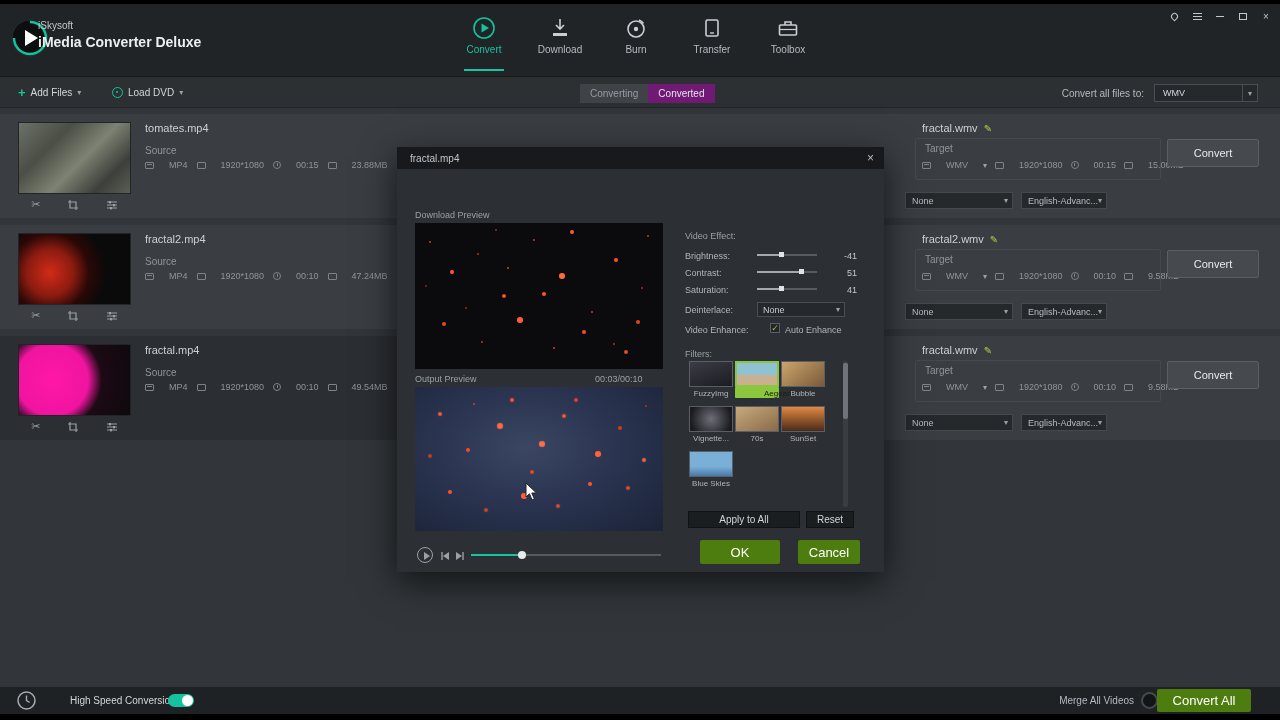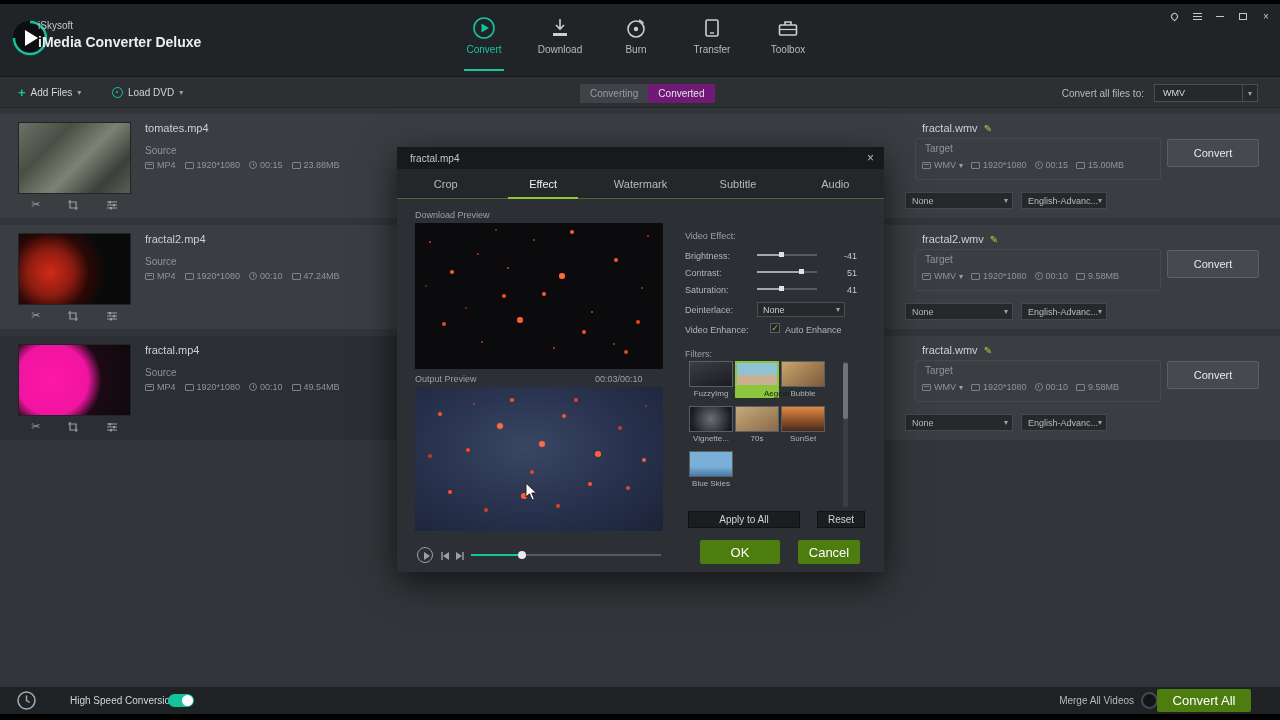--- a/index.html
+++ b/index.html
@@ -47,21 +47,21 @@
   .src-cell { position:absolute; left:0; top:0; width:397px; height:104px; }
   .src-cell.selected { background:#2b2e32; }
   .thumb { position:absolute; left:18px; top:8px; width:113px; height:72px; border:1px solid #222528; }
   .t-tomates { background:linear-gradient(135deg,#6d7268 0%,#4a4e45 30%,#7d8274 55%,#3c403a 80%,#5a5e54 100%); }
   .t-fractal2 { background:radial-gradient(circle at 28% 55%, #d22a18 0%, #8c1c10 26%, #2a0806 44%, #0b0a0a 62%); }
   .t-fractal { background:radial-gradient(circle at 30% 50%, #ff17a8 0%, #f014a0 42%, #1c0a14 58%, #0e090c 100%); }
   .thumb-tools { position:absolute; left:18px; top:84px; width:113px; display:flex; justify-content:space-around; align-items:center; color:#9aa0a6; font-size:11px; }
   .file-name { position:absolute; left:145px; top:8px; font-size:11px; color:#ccd0d4; }
   .file-kind { position:absolute; left:145px; top:31px; font-size:10px; color:#8f959b; }
   .file-info { position:absolute; left:145px; top:46px; display:flex; gap:9px; align-items:center; font-size:9px; color:#8f959b; }
-  .ii { display:flex; gap:3px; align-items:center; }
+  .ii { display:flex; gap:15px; align-items:center; }
   .mi { display:inline-block; width:9px; height:7px; border:1px solid #7d8388; border-radius:1px; }
   .mi.clock { width:8px; height:8px; border-radius:50%; position:relative; }
   .mi.clock::after { content:""; position:absolute; left:2.6px; top:1px; width:1px; height:2.6px; background:#7d8388; }
   .mi.film::after { content:""; display:block; margin:1.5px auto 0; width:5px; height:1px; background:#7d8388; }
 
   .tgt-cell { position:absolute; left:905px; top:0; width:375px; height:104px; }
   .tgt-name { position:absolute; left:17px; top:8px; font-size:11px; color:#ccd0d4; }
   .edit-ico { color:#a9cf3e; font-size:10px; margin-left:6px; }
   .tgt-box { position:absolute; left:10px; top:24px; width:246px; height:42px; border:1px solid #45494e; border-radius:2px; }
   .tgt-kind { position:absolute; left:20px; top:29px; font-size:10px; color:#8f959b; }
@@ -460,27 +460,20 @@
       </div>
     </div>
 
   </div>
 
   <div class="modal">
     <div class="m-title">
       <span class="t">fractal.mp4</span>
       <span class="m-close">×</span>
     </div>
-    <div class="m-tabs">
-      <div class="m-tab">Crop</div>
-      <div class="m-tab active">Effect</div>
-      <div class="m-tab">Watermark</div>
-      <div class="m-tab">Subtitle</div>
-      <div class="m-tab">Audio</div>
-    </div>
 
     <div class="p-label" style="left:18px; top:63px;">Download Preview</div>
     <div class="video1">
         <div class="dots1"></div>
       </div>
 
     <div class="p-label" style="left:18px; top:227px;">Output Preview</div>
     <div class="p-label" style="left:198px; top:227px;">00:03/00:10</div>
     <div class="video2">
         <div class="dots2"></div>
@@ -574,21 +567,21 @@
           <div class="filter-name">Blue Skies</div>
         </div>
       </div>
 
       <div class="fscroll">
           <div class="sthumb"></div>
         </div>
     </div>
 
     <div class="dark-btn" style="left:291px; top:364px; width:112px;">Apply to All</div>
-    <div class="dark-btn" style="left:409px; top:364px; width:48px;margin-left:11px;">Reset</div>
+    <div class="dark-btn" style="left:409px; top:364px; width:48px;">Reset</div>
     <div class="teal-btn" style="left:303px; top:393px; width:80px;">OK</div>
     <div class="teal-btn" style="left:401px; top:393px; width:62px;">Cancel</div>
   </div>
 
   <div class="footer">
     <svg class="sched-btn" viewBox="0 0 21 21">
       <circle cx="10.5" cy="10.5" r="8.5" fill="none" stroke="#a6acb2" stroke-width="1.5"></circle>
       <path d="M10.5 5.5v5l3.2 2" fill="none" stroke="#a6acb2" stroke-width="1.4"></path>
     </svg>
 

